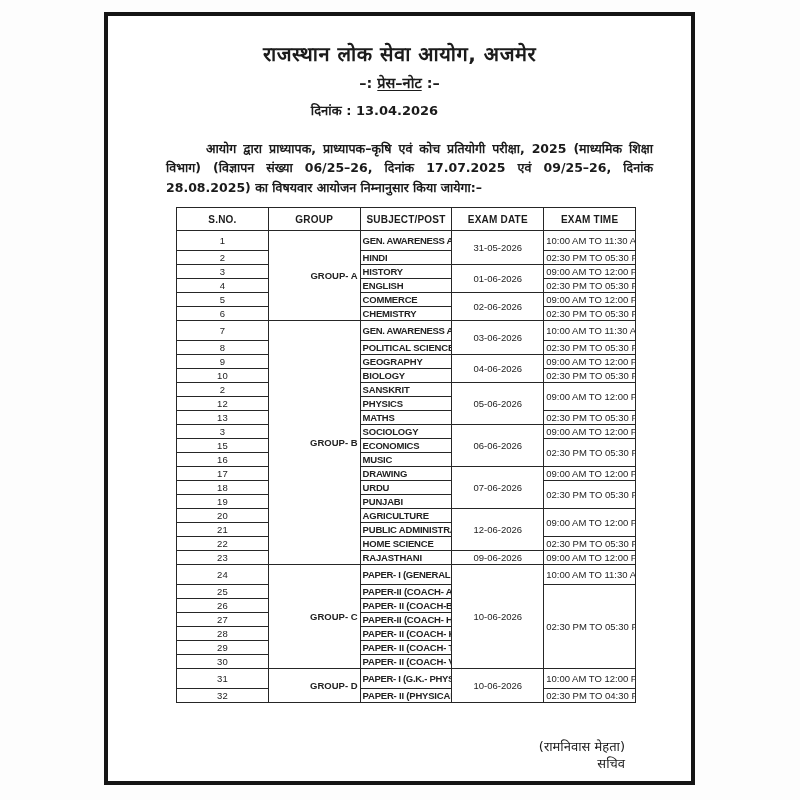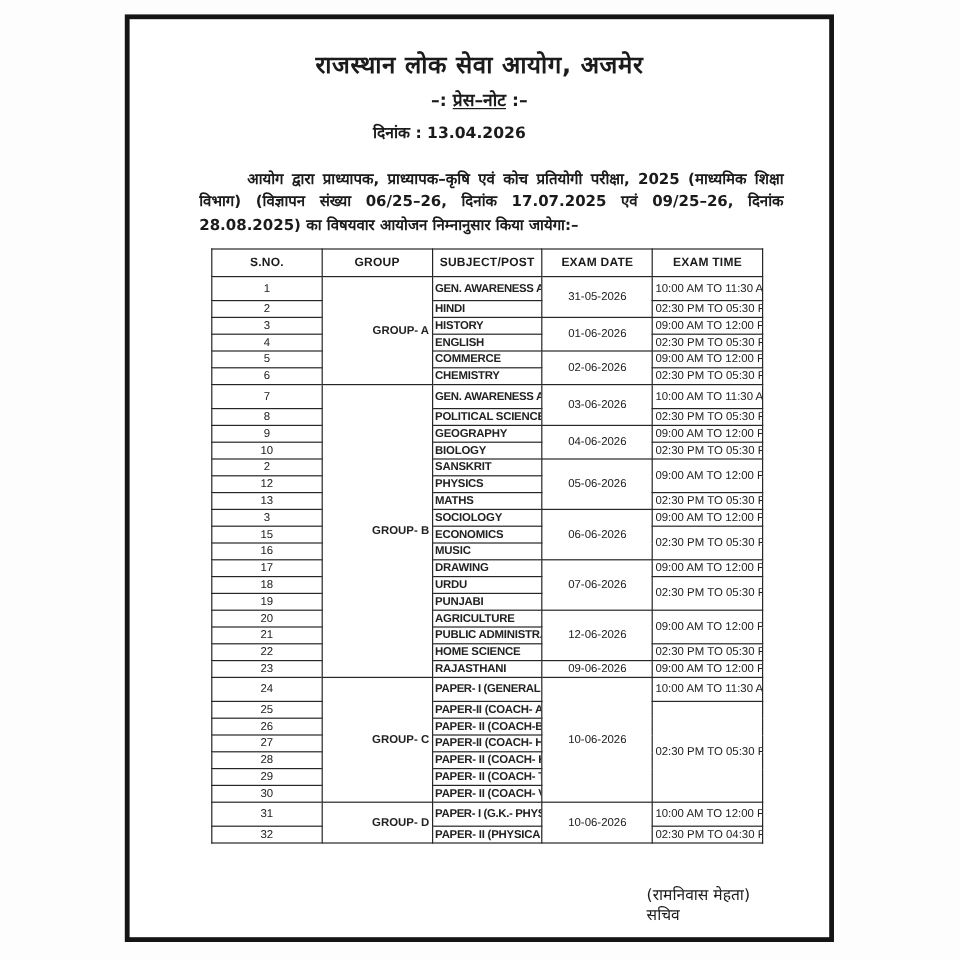--- a/index.html
+++ b/index.html
@@ -94,21 +94,21 @@
     font-weight: bold;
   }
   td.subject.b { font-weight: bold; letter-spacing: -0.3px; }
   td.date, td.time { text-align: center; }
   tr.tall td { height: 20px; }
   tr.group-start td { border-top: 1.5px solid #161616; }
   .signature {
     position: absolute;
     right: 66px;
     bottom: 8px;
-    text-align: left;
+    text-align: right;
     font-size: 13px;
     line-height: 1.35;
   }
 </style>
 </head>
 <body>
 
 <div class="page">
 
   <div class="title">राजस्थान लोक सेवा आयोग, अजमेर</div>

